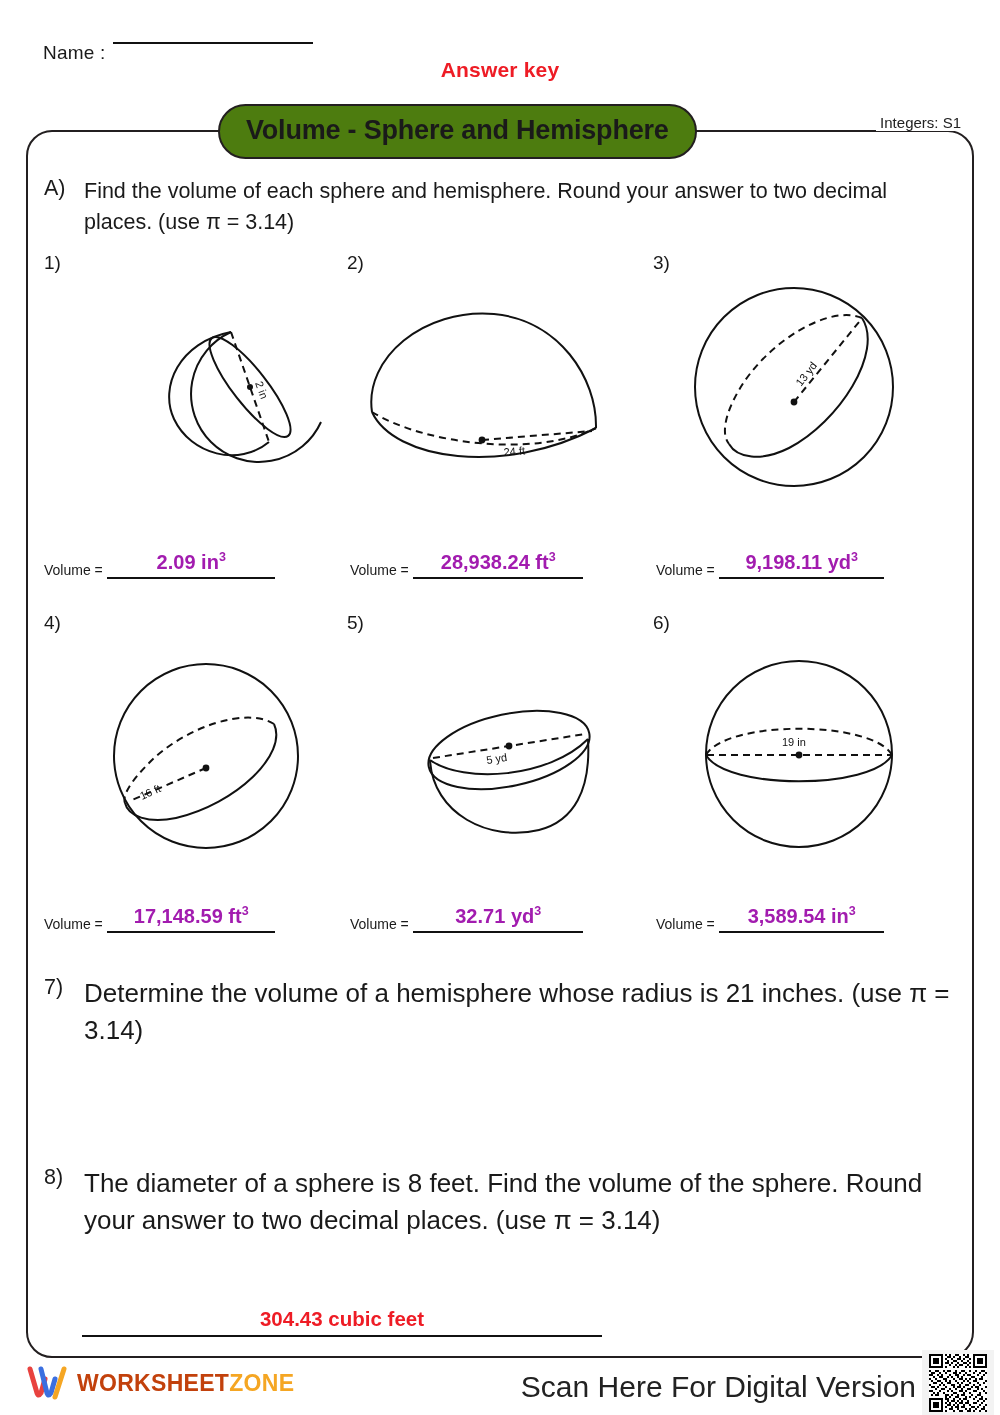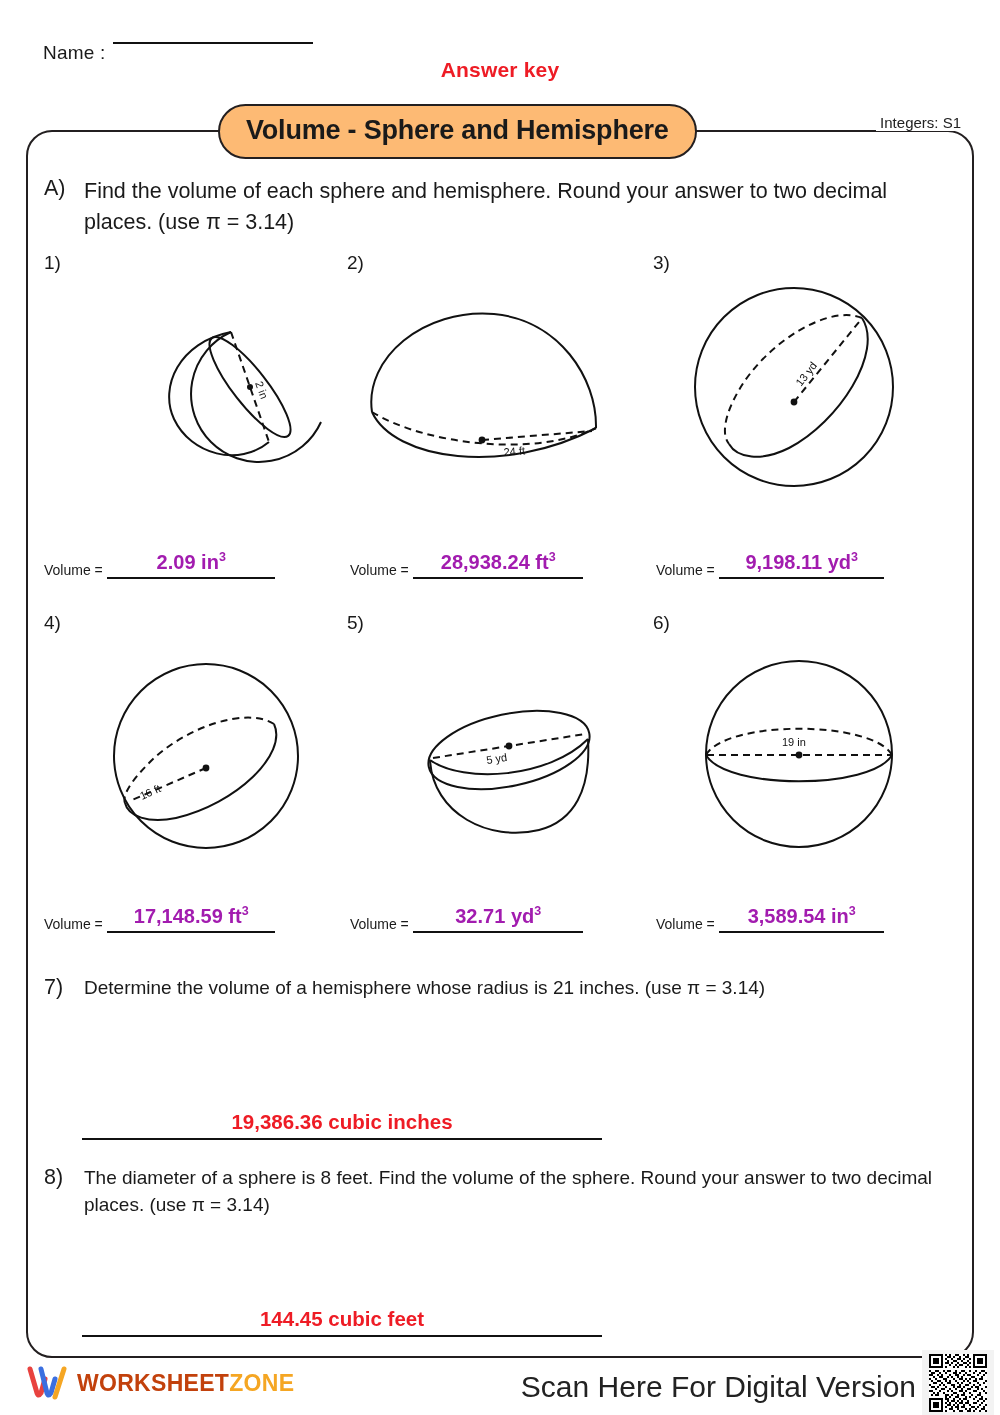--- a/index.html
+++ b/index.html
@@ -29,21 +29,21 @@
     width:948px; height:1228px;
     border:2.5px solid #231f20;
     border-radius:26px;
     background:#fff;
   }
   .title-pill {
     position:absolute; left:218px; top:104px;
     padding:9px 26px 11px 26px;
     border:2.5px solid #231f20;
     border-radius:30px;
-    background:#fdba74;
+    background:#4d7c0f;
     font-size:27px; font-weight:bold; letter-spacing:-.2px;
     white-space:nowrap;
     z-index:5;
   }
   .sub-tag {
     position:absolute; right:35px; top:114px;
     font-size:15px; color:#222; z-index:6; background:#fff; padding:0 4px;
   }
 
   
@@ -73,21 +73,21 @@
   .ansval {
     color:#a21caf; font-weight:bold; font-size:20px;
     white-space:nowrap; display:block; padding-bottom:3px;
   }
   .ansval sup { font-size:12.5px; vertical-align:super; }
 
   
   .wp { position:absolute; left:44px; width:910px; }
   .wp-head { display:flex; }
   .wp-num { font-size:21.5px; width:40px; flex:0 0 40px; }
-  .wp-text { font-size:19px; line-height:1.42; width:868px; }
+  .wp-text { font-size:26px; line-height:1.42; width:868px; }
   .wp-ansline {
     position:absolute; left:38px; width:520px;
     border-bottom:2.5px solid #111; text-align:center;
   }
   .wp-ansval { color:#ee1c25; font-weight:bold; font-size:20.5px; padding-bottom:4px; display:block; }
 
   
   .footer { position:absolute; left:0; top:1362px; width:1000px; height:53px; }
   .logo { position:absolute; left:28px; top:4px; display:flex; align-items:center; }
   .logo-mark { position:relative; width:40px; height:34px; margin-right:9px; }
@@ -285,32 +285,29 @@
       </span>
     </div>
   </div>
 </div>
 
 <div class="wp" style="top:975px;">
   <div class="wp-head">
     <span class="wp-num">7)</span>
     <span class="wp-text">Determine the volume of a hemisphere whose radius is 21 inches. (use π = 3.14)</span>
   </div>
-  <div class="wp-ansline" style="top:135px;">
-    <span class="wp-ansval">19,386.36 cubic inches</span>
-  </div>
 </div>
 
 <div class="wp" style="top:1165px;">
   <div class="wp-head">
     <span class="wp-num">8)</span>
     <span class="wp-text">The diameter of a sphere is 8 feet. Find the volume of the sphere. Round your answer to two decimal places. (use π = 3.14)</span>
   </div>
   <div class="wp-ansline" style="top:142px;">
-    <span class="wp-ansval">144.45 cubic feet</span>
+    <span class="wp-ansval">304.43 cubic feet</span>
   </div>
 </div>
 
 <div class="footer">
   <div class="logo">
     <span class="logo-mark">
       <svg width="40" height="34" viewBox="0 0 40 34">
         <path d="M2 3 L9 27 Q10.5 31 13 27 L17 13" fill="none" stroke="#e8423f" stroke-width="5" stroke-linecap="round"></path>
         <path d="M13 3 L19 27 Q20.5 31 23 27 L27 13" fill="none" stroke="#3b6fe0" stroke-width="5" stroke-linecap="round"></path>
         <path d="M36 3 L27 31" fill="none" stroke="#f5a623" stroke-width="5" stroke-linecap="round"></path>

